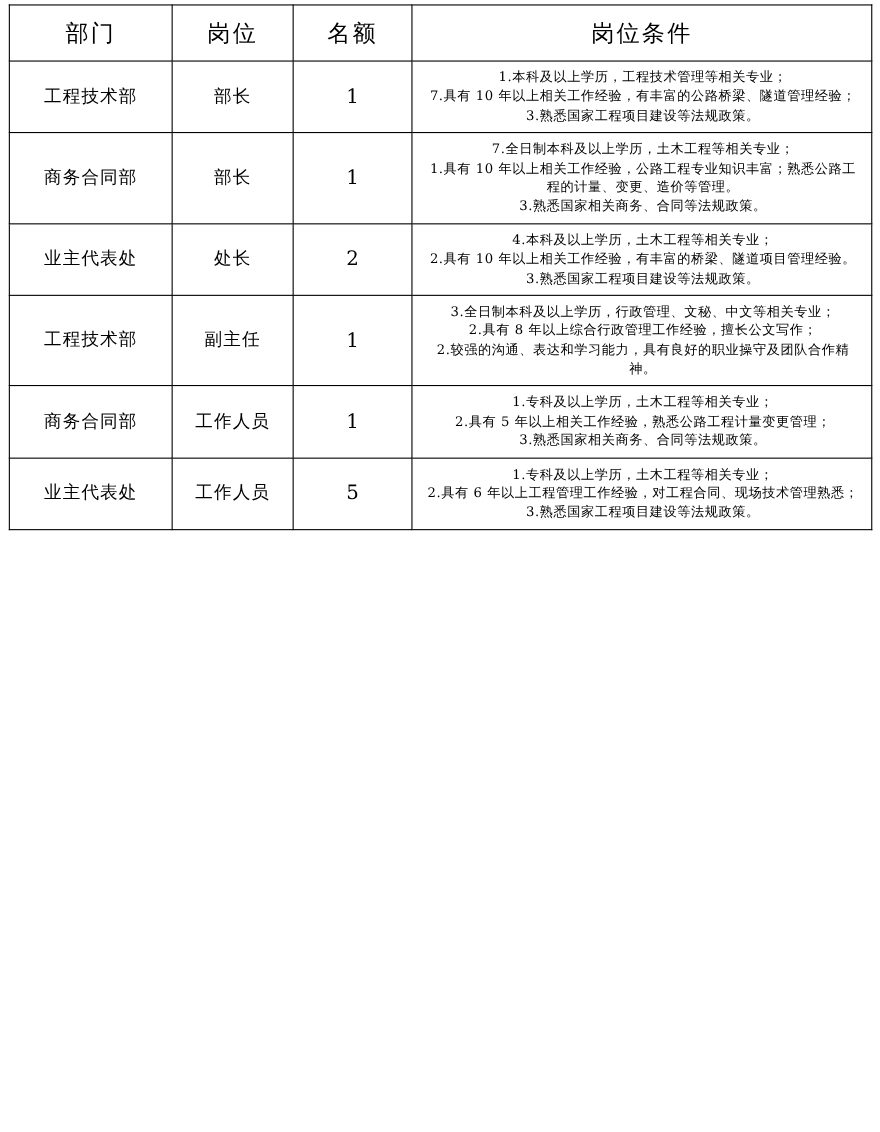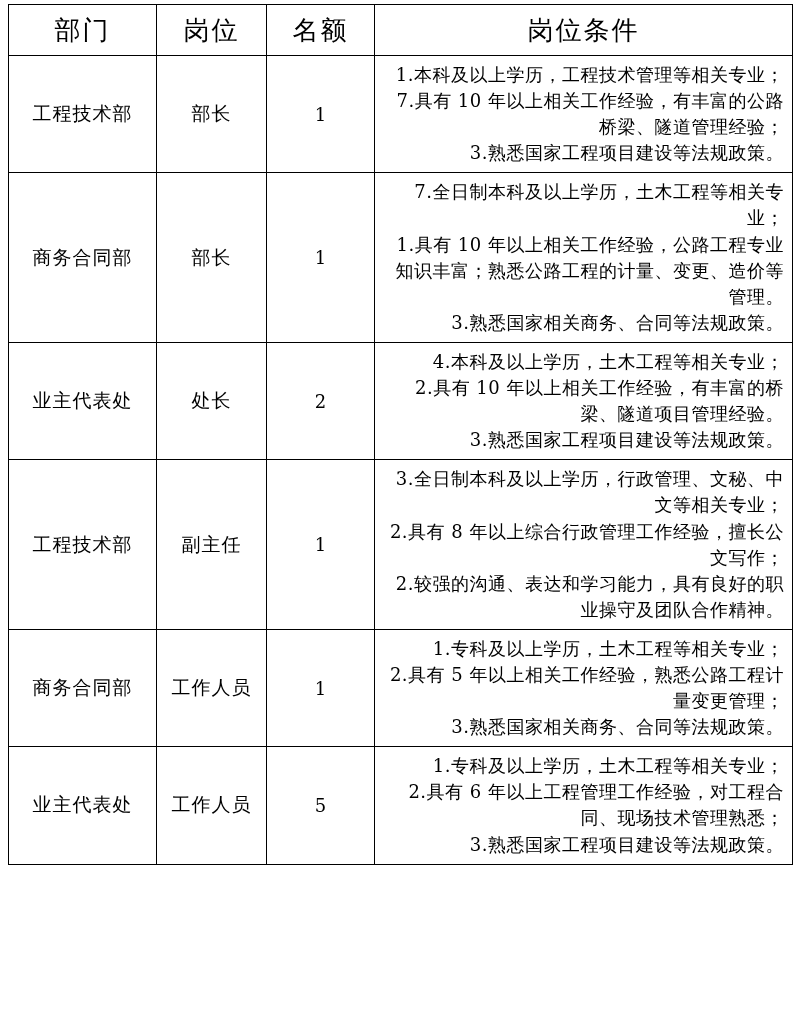--- a/index.html
+++ b/index.html
@@ -25,45 +25,45 @@
     table-layout: fixed;
   }
   table.job-table td, table.job-table th {
     border: 1px solid #000000;
     vertical-align: middle;
     padding: 4px 6px;
     font-weight: normal;
   }
   thead th {
     text-align: center;
-    font-size: 26px;
+    font-size: 21px;
     height: 42px;
     letter-spacing: 2px;
   }
   col.c-dept   { width: 148px; }
   col.c-post   { width: 110px; }
   col.c-quota  { width: 108px; }
   col.c-req    { width: 418px; }
 
   tbody td.dept,
   tbody td.post,
   tbody td.quota {
     text-align: center;
-    font-size: 19px;
+    font-size: 16px;
     letter-spacing: 1px;
   }
   tbody td.quota {
     font-size: 18px;
     letter-spacing: 0;
   }
   tbody td.req {
-    font-size: 18px;
+    font-size: 12px;
     line-height: 1.45;
     letter-spacing: 0.5px;
-    text-align: right;
+    text-align: center;
     padding: 6px 8px 6px 10px;
   }
   tbody td.req .line {
     display: block;
     white-space: normal;
   }
 </style>
 </head>
 <body>
 

